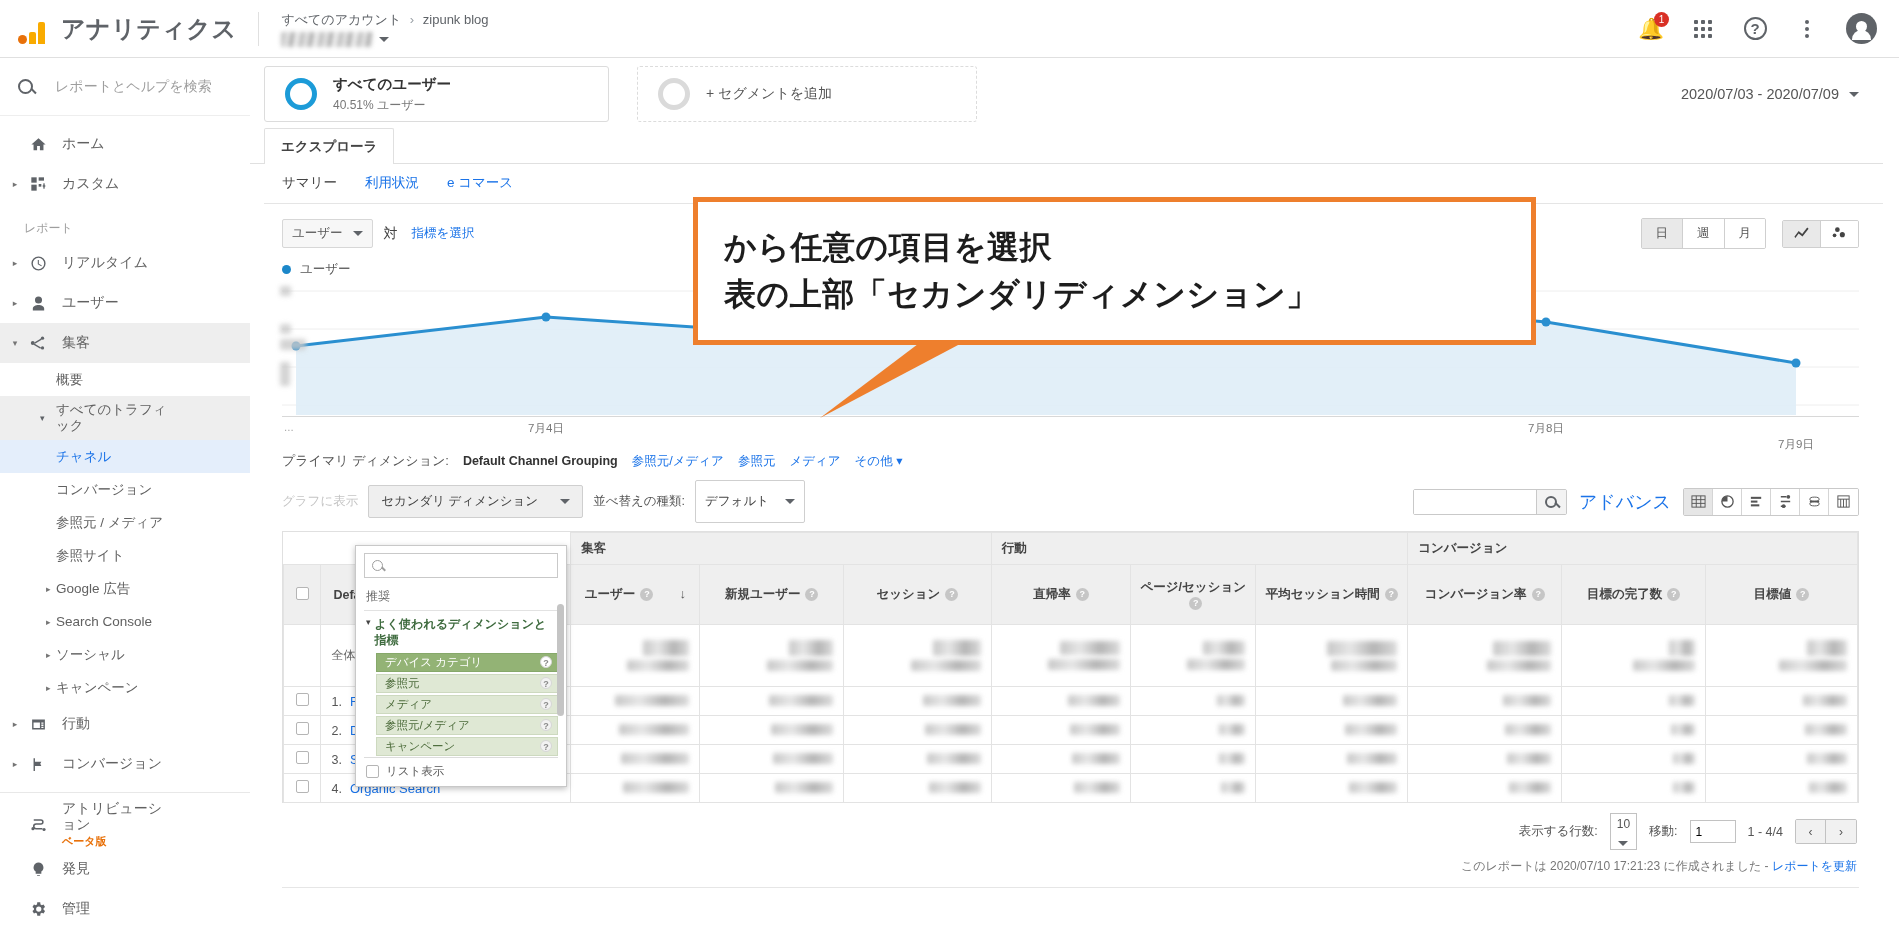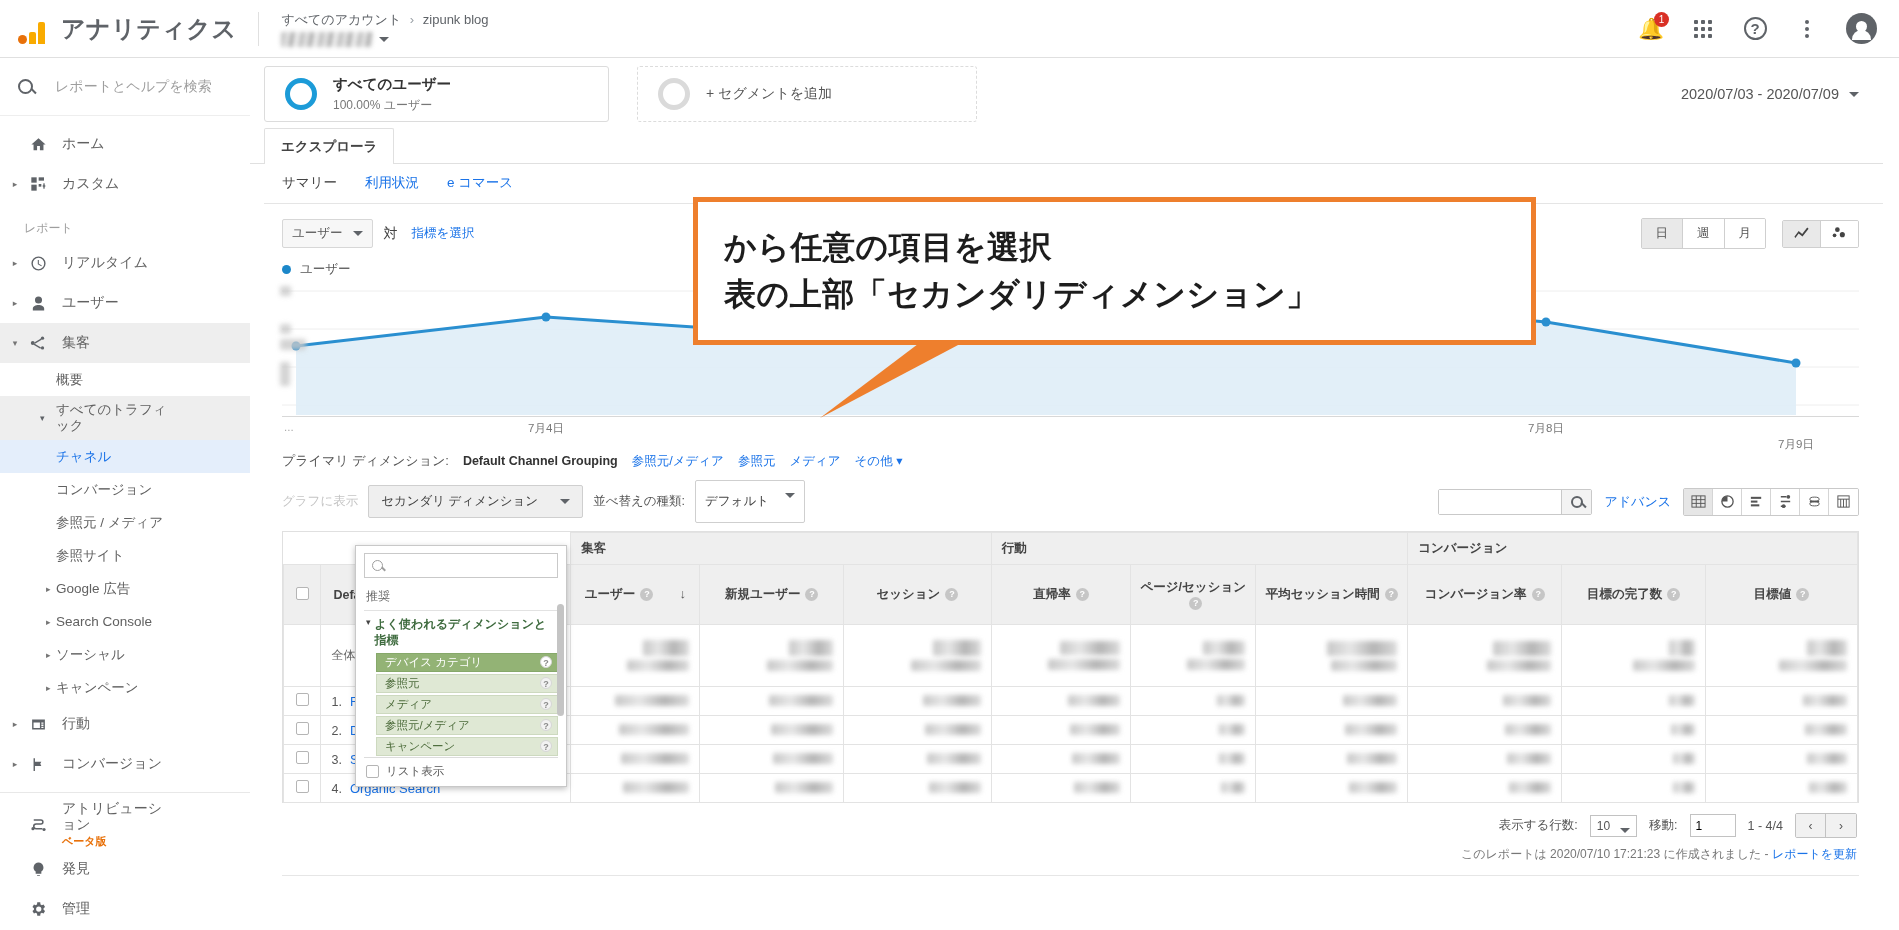--- a/index.html
+++ b/index.html
@@ -154,26 +154,26 @@
   .dim-cur { color: #333; font-weight: 700; font-size: 12.5px; }
   .dim-link { color: #1a73e8; cursor: pointer; font-size: 12.5px; }
 
   .toolbar2 { display:flex; align-items:center; gap: 10px; padding: 2px 24px 8px 32px; position: relative; }
   .ghost { color: #c4c4c4; font-size: 12.5px; }
   .secondary-btn {
     border: 1px solid #cfcfcf; background: #efefef; border-radius: 2px;
     padding: 7px 12px; font-size: 12.5px; color: #444; display:flex; align-items:center; gap: 22px; cursor: pointer;
   }
   .sortlabel { font-size: 12.5px; color: #555; }
-  .sel2 { border: 1px solid #cfcfcf; background: #fff; border-radius: 2px; padding: 12px 9px; font-size: 12.5px; color:#444; display:flex; align-items:flex-start; gap: 16px; cursor:pointer;}
+  .sel2 { border: 1px solid #cfcfcf; background: #fff; border-radius: 2px; padding: 12px 9px; font-size: 12.5px; color:#444; display:flex; align-items:center; gap: 16px; cursor:pointer;}
   .tb-right { margin-left: auto; display: flex; align-items: center; gap: 12px; }
   .srch-wrap { display:flex; border: 1px solid #c9c9c9; border-radius: 2px; height: 26px; }
   .srch-in { width: 122px; border: none; outline: none; font-size: 12px; padding: 0 6px; }
   .srch-btn { width: 30px; background: #f3f3f3; border-left: 1px solid #c9c9c9; display:flex; align-items:center; justify-content:center; cursor:pointer;}
-  .adv { font-size: 13px; color: #1a73e8; cursor:pointer; }
+  .adv { font-size: 18px; color: #1a73e8; cursor:pointer; }
   .viewicons { display:flex; border: 1px solid #c9c9c9; border-radius: 2px; overflow: hidden; }
   .vic { width: 29px; height: 26px; display:flex; align-items:center; justify-content:center; background: #fff; border-right: 1px solid #d5d5d5; cursor:pointer;}
   .vic:last-child { border-right: none; }
   .vic.on { background: #e6e6e6; }
 
   
   .tbl { margin: 0 24px 0 32px; border: 1px solid #e0e0e0; border-bottom: none; }
   table { border-collapse: collapse; width: 100%; table-layout: fixed; }
   th, td { border: 1px solid #e3e3e3; }
   .grp-th { background: #efefef; font-size: 12.5px; color: #444; font-weight: 700; text-align: left; padding: 7px 10px; height: 27px; }
@@ -210,21 +210,21 @@
     height: 19px; display:flex; align-items:center; justify-content: space-between;
     padding: 0 5px 0 8px; font-size: 11.5px; color: #4c6b3a; cursor: pointer;
   }
   .dd-item.sel { background: #93b375; color: #fff; border-color: #86a86a; font-weight: 400;}
   .dd-q { width: 12px; height: 12px; border-radius: 50%; background: #f2f2f2; color: #8a8a8a; font-size: 9px; line-height: 12px; text-align:center; font-weight:700; border:1px solid #d6d6d6;}
   .dd-item.sel .dd-q { background: #fff; color: #8a8a8a; }
   .dd-foot { border-top: 1px solid #dcdcdc; margin: 0 8px; padding: 6px 2px 7px; display:flex; align-items:center; gap: 7px; font-size: 11.5px; color:#555; }
   .dd-scroll { position: absolute; right: 2px; top: 22px; width: 7px; height: 112px; background: #c4c4c4; border-radius: 4px; }
 
   .tbl-footer { margin: 0 24px 0 32px; display: flex; align-items: center; justify-content: flex-end; gap: 12px; padding: 10px 2px 0 0; font-size: 12.5px; color: #555;}
-  .mini-sel { border: 1px solid #c2c2c2; background: #fff; padding: 3px 6px; font-size: 12px; display:flex; align-items:flex-end; gap: 10px; }
+  .mini-sel { border: 1px solid #c2c2c2; background: #fff; padding: 3px 6px; font-size: 12px; display:flex; align-items:center; gap: 10px; flex-direction: column; }
   .mini-in { border: 1px solid #c2c2c2; width: 46px; height: 23px; font-size: 12px; padding: 0 5px; }
   .pgbtns { display: flex; border: 1px solid #c2c2c2; border-radius: 2px; overflow:hidden; }
   .pgb { width: 30px; height: 23px; display:flex; align-items:center; justify-content:center; background: #f1f1f1; border-right: 1px solid #c2c2c2; font-size: 12px; color:#555; cursor:pointer;}
   .pgb:last-child { border-right: none; }
   .gen-note { text-align: right; font-size: 12px; color: #777; padding: 8px 26px 0 0; }
   .gen-note a { color: #1a73e8; text-decoration: none; }
   .footer-rule { border-top: 1px solid #e6e6e6; margin: 12px 24px 0 32px; }
 </style>
 </head>
 <body>
@@ -447,21 +447,21 @@
     </div>
   </div>
 
   <div class="main">
 
     <div class="seg-row">
       <div class="seg-box">
         <div class="ring"></div>
         <div class="seg-txt">
           <div class="seg-t1">すべてのユーザー</div>
-          <div class="seg-t2">100.00% ユーザー</div>
+          <div class="seg-t2">40.51% ユーザー</div>
         </div>
       </div>
       <div class="seg-box add">
         <div class="ring gray"></div>
         <div class="seg-add-label">+ セグメントを追加</div>
       </div>
       <div class="date-range">
         <span>2020/07/03 - 2020/07/09</span>
         <span class="caret-down"></span>
       </div>

